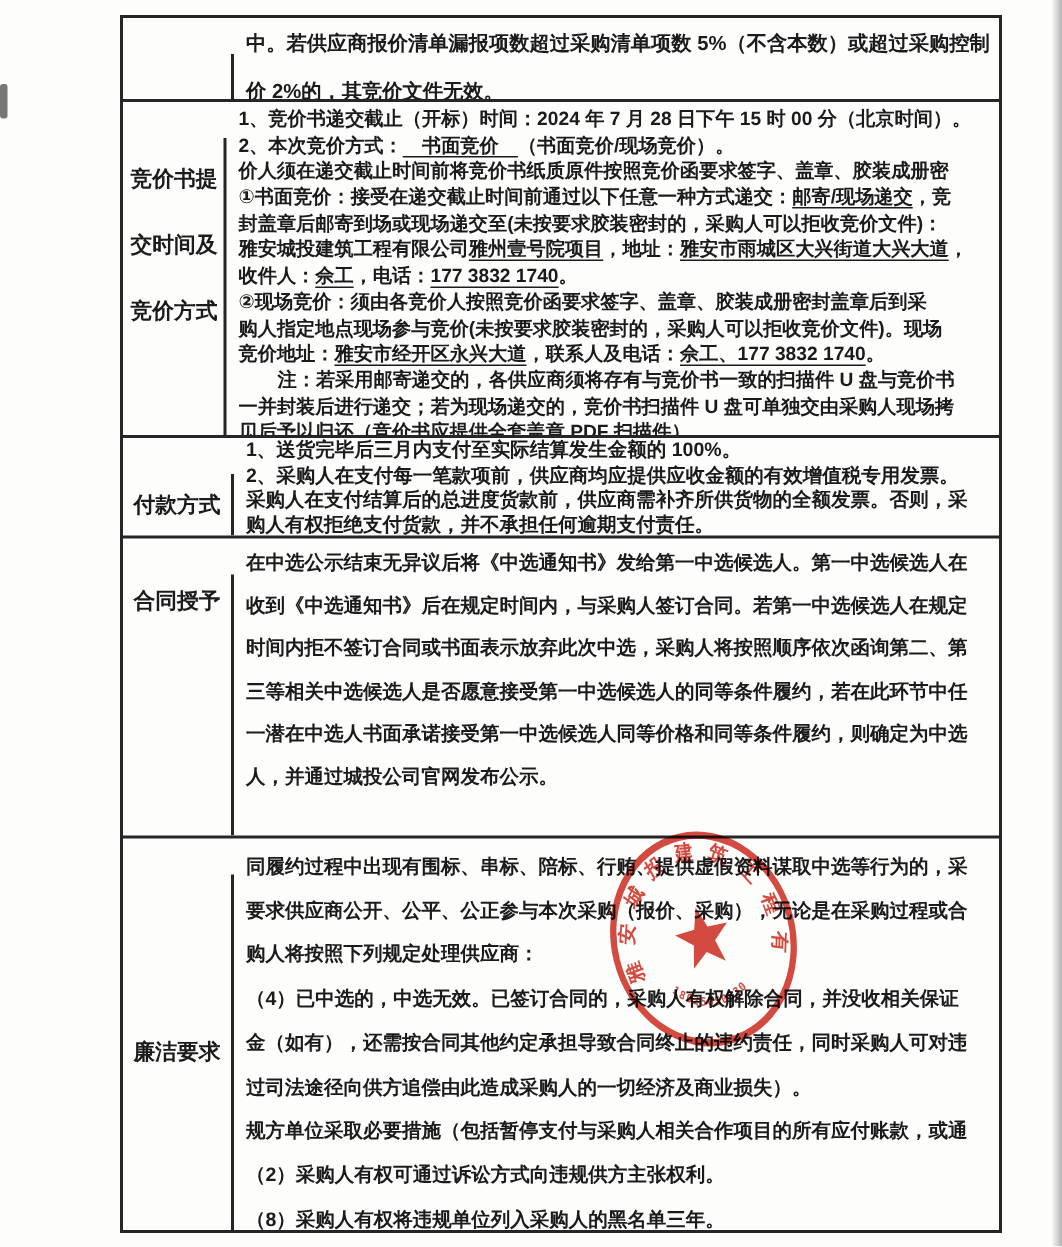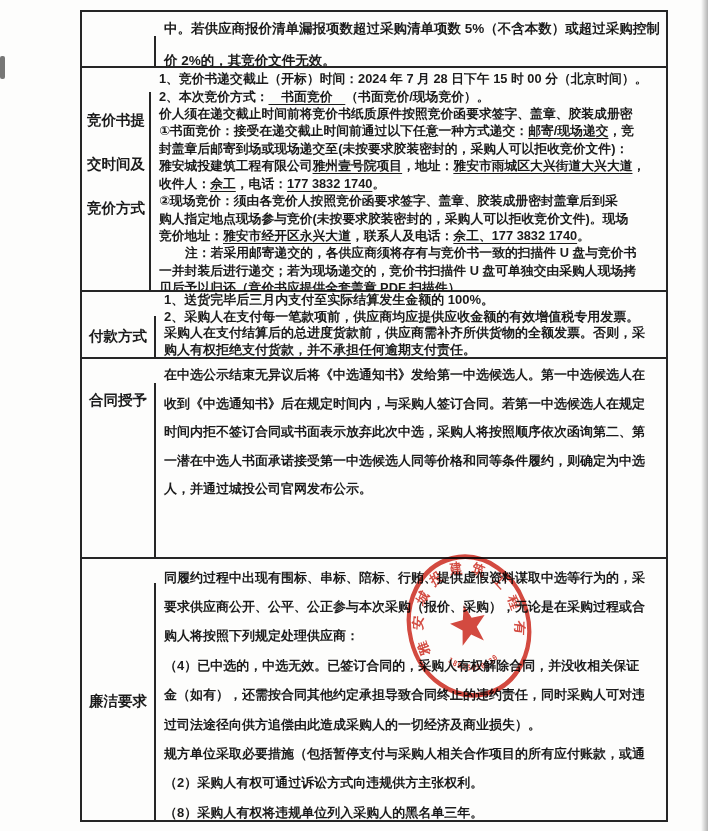--- a/index.html
+++ b/index.html
@@ -99,20 +99,21 @@
         <div class="line"><span>采购人在支付结算后的总进度货款前，供应商需补齐所供货物的全额发票。否则，采</span></div>
         <div class="line"><span>购人有权拒绝支付货款，并不承担任何逾期支付责任。</span></div>
       </div>
     </div>
     <div class="t-row row-3">
       <div class="cell-label">合同授予</div>
       <div class="cell-content">
         <div class="line"><span>在中选公示结束无异议后将《中选通知书》发给第一中选候选人。第一中选候选人在</span></div>
         <div class="line"><span>收到《中选通知书》后在规定时间内，与采购人签订合同。若第一中选候选人在规定</span></div>
         <div class="line"><span>时间内拒不签订合同或书面表示放弃此次中选，采购人将按照顺序依次函询第二、第</span></div>
+        <div class="line"><span>三等相关中选候选人是否愿意接受第一中选候选人的同等条件履约，若在此环节中任</span></div>
         <div class="line"><span>一潜在中选人书面承诺接受第一中选候选人同等价格和同等条件履约，则确定为中选</span></div>
         <div class="line"><span>人，并通过城投公司官网发布公示。</span></div>
       </div>
     </div>
     <div class="t-row row-4">
       <div class="cell-label">廉洁要求</div>
       <div class="cell-content">
         <div class="line"><span>同履约过程中出现有围标、串标、陪标、行贿、提供虚假资料谋取中选等行为的，采</span></div>
         <div class="line"><span>要求供应商公开、公平、公正参与本次采购（报价、采购），无论是在采购过程或合</span></div>
         <div class="line"><span>购人将按照下列规定处理供应商：</span></div>

